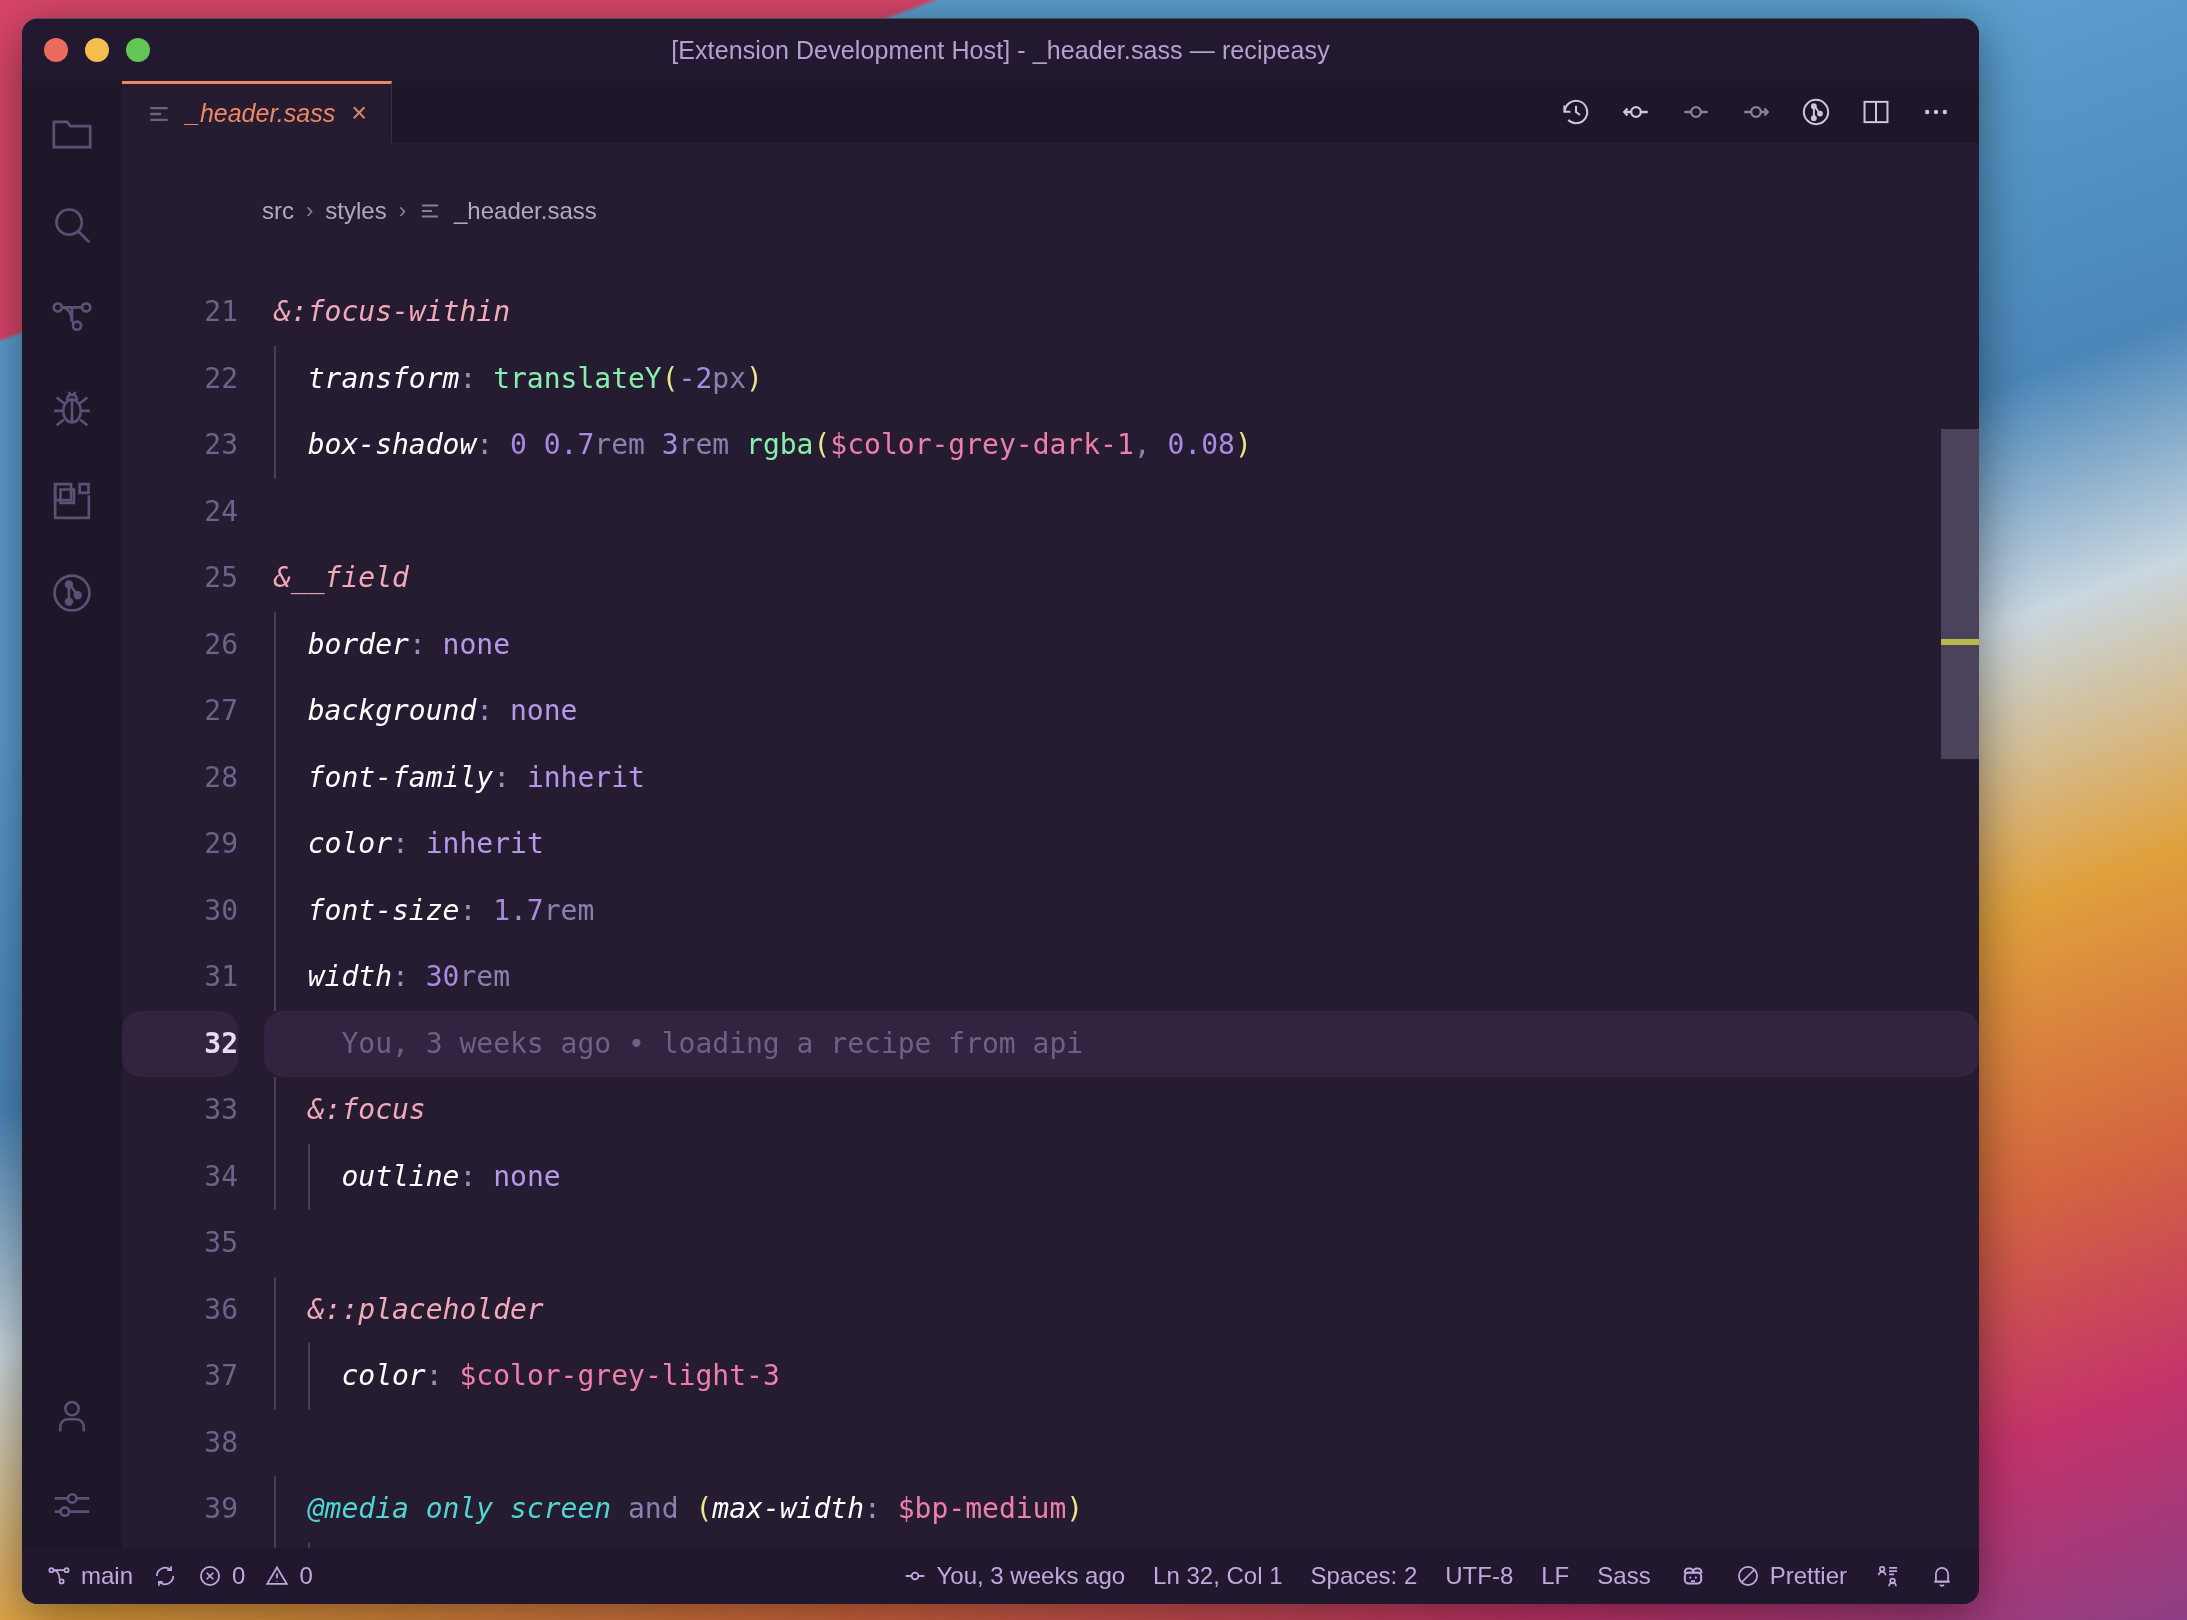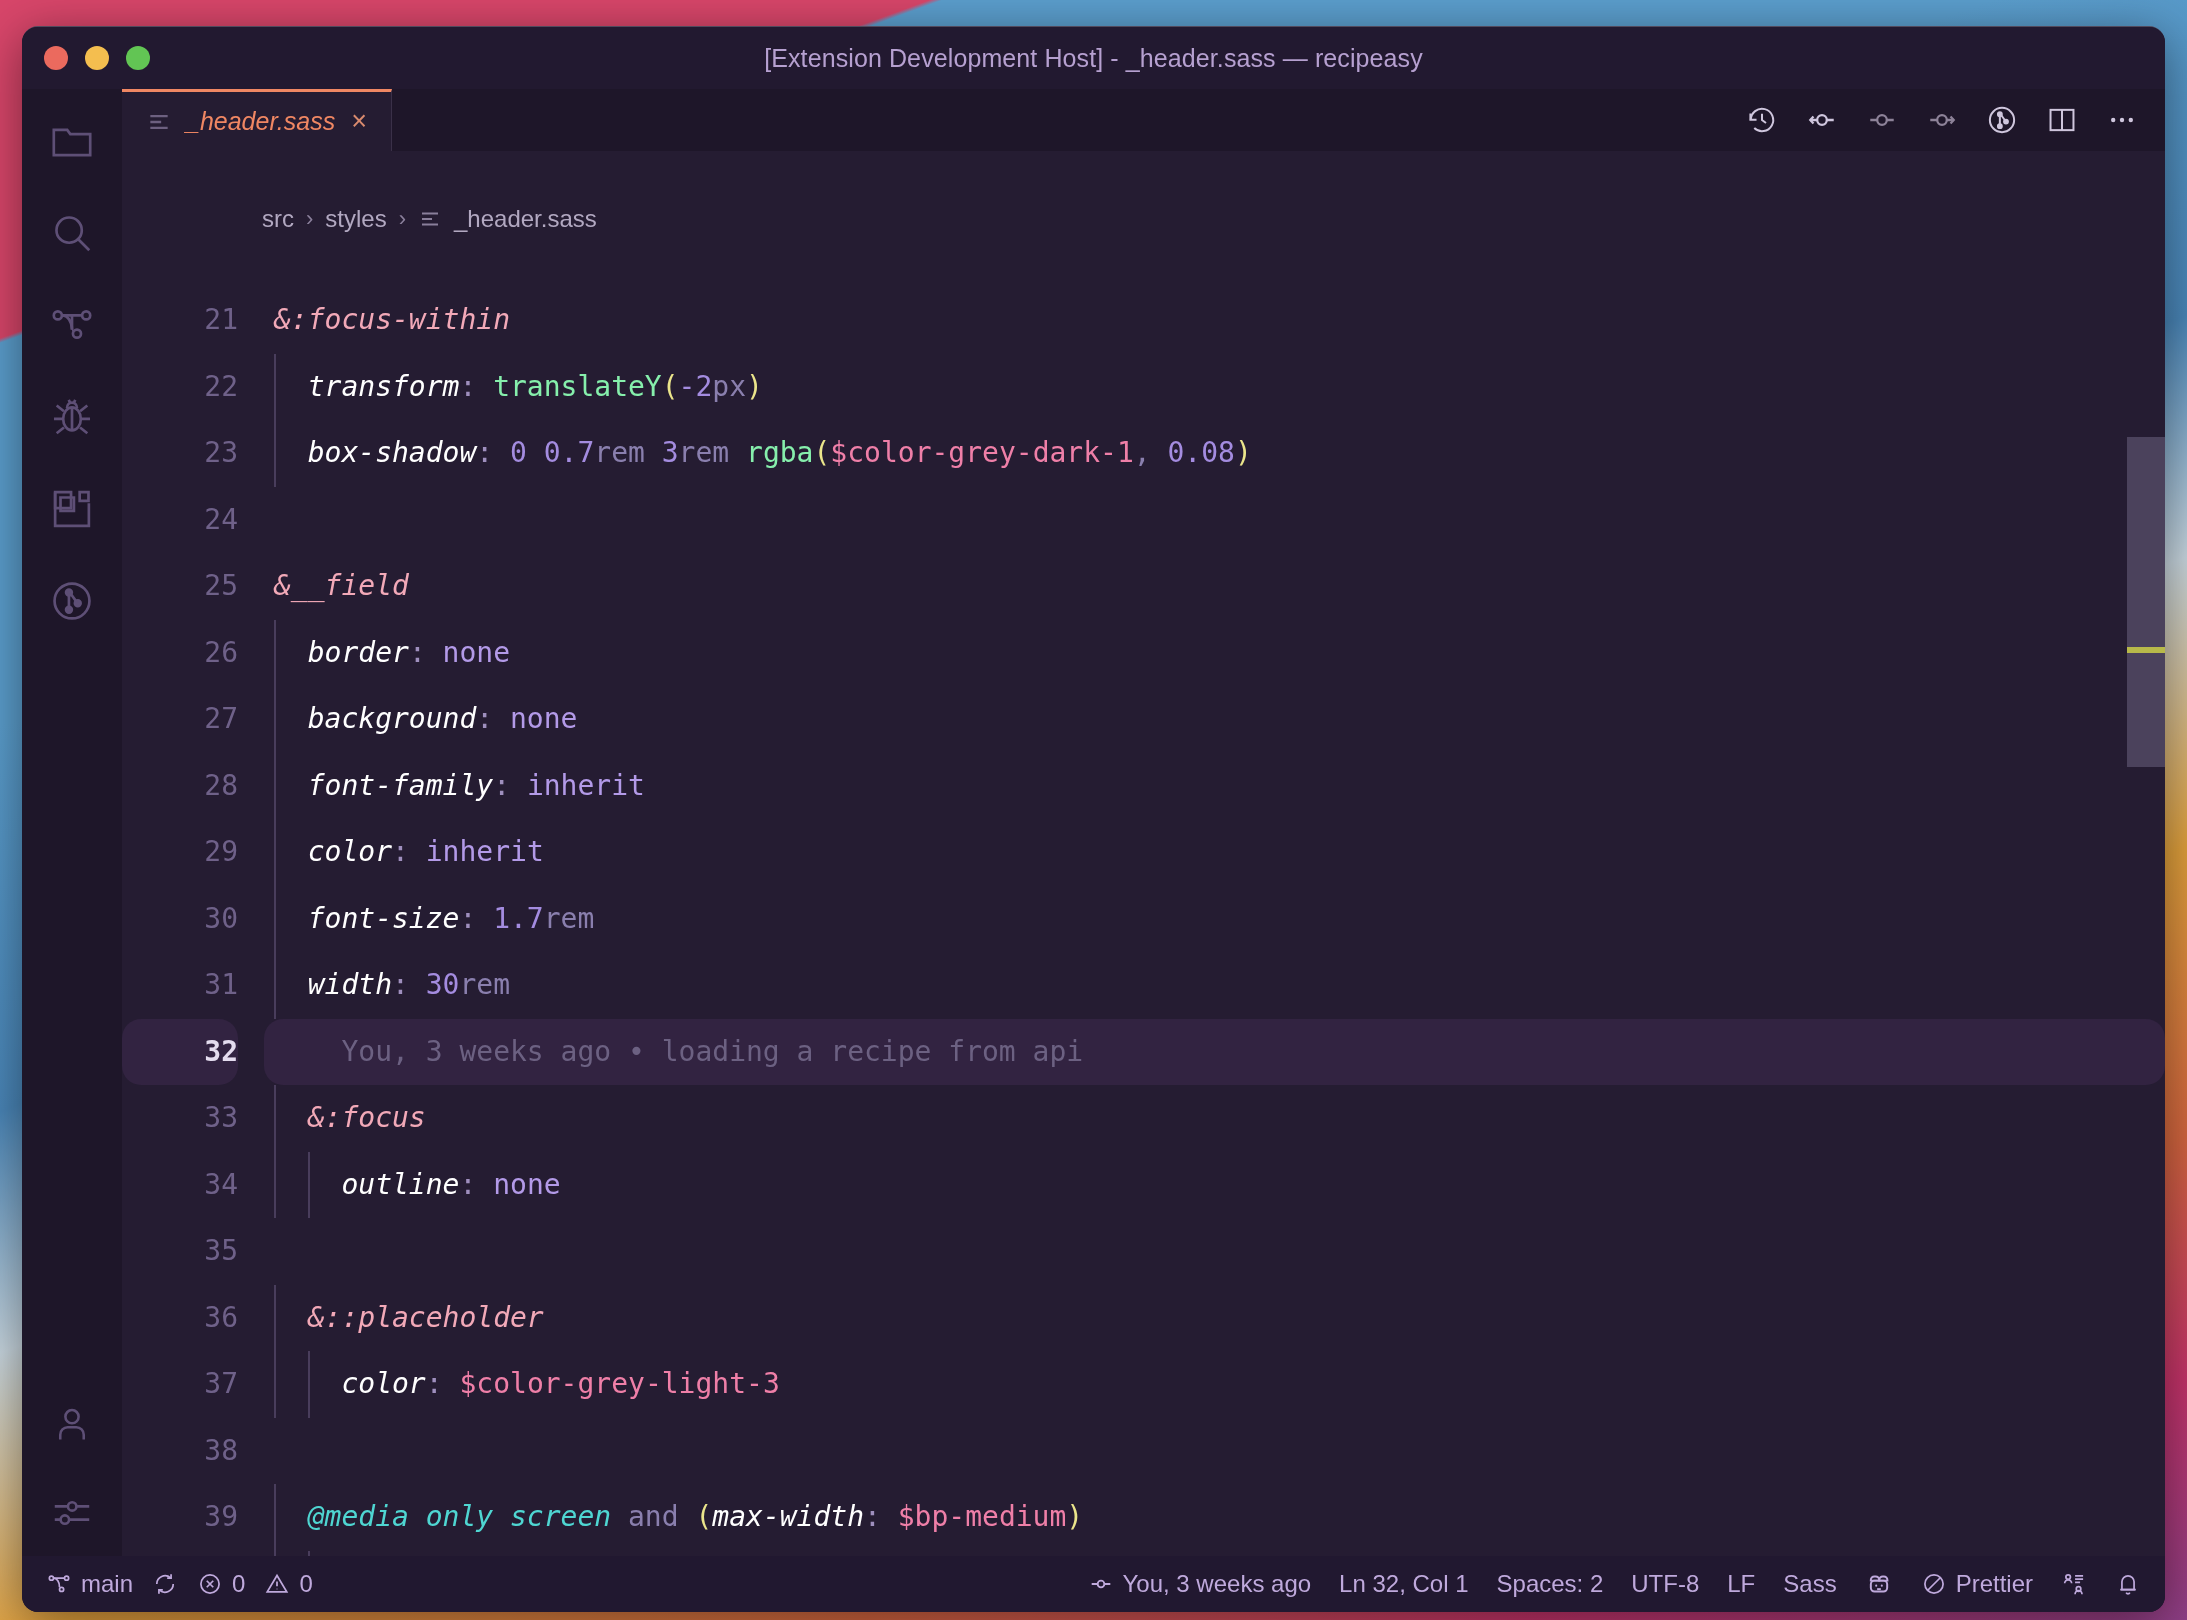--- a/index.html
+++ b/index.html
@@ -8,22 +8,22 @@
     font-family: "Liberation Sans", sans-serif;
   }
   body {
     background:
       linear-gradient(160deg, #d8466a 0%, #d8466a 14%, #5b9ecd 14.2%, #5b9ecd 30%, #4a86b8 46%, #c9d7e0 56%, #e0a03c 68%, #d3653f 80%, #c4336a 90%, #8e3f86 100%);
     position: relative;
   }
   
   #window {
     position: absolute;
-    left: 22px; top: 26px;
-    width: 2143px; height: 1586px;
+    left: 22px; top: 18px;
+    width: 1957px; height: 1586px;
     background: #211830;
     border-radius: 16px;
     box-shadow: 0 10px 50px rgba(0,0,0,.45);
     overflow: hidden;
     border-top: 1px solid rgba(255,255,255,.22);
     display: flex; flex-direction: column;
   }
   
   #titlebar {
     height: 62px; flex: 0 0 62px;

